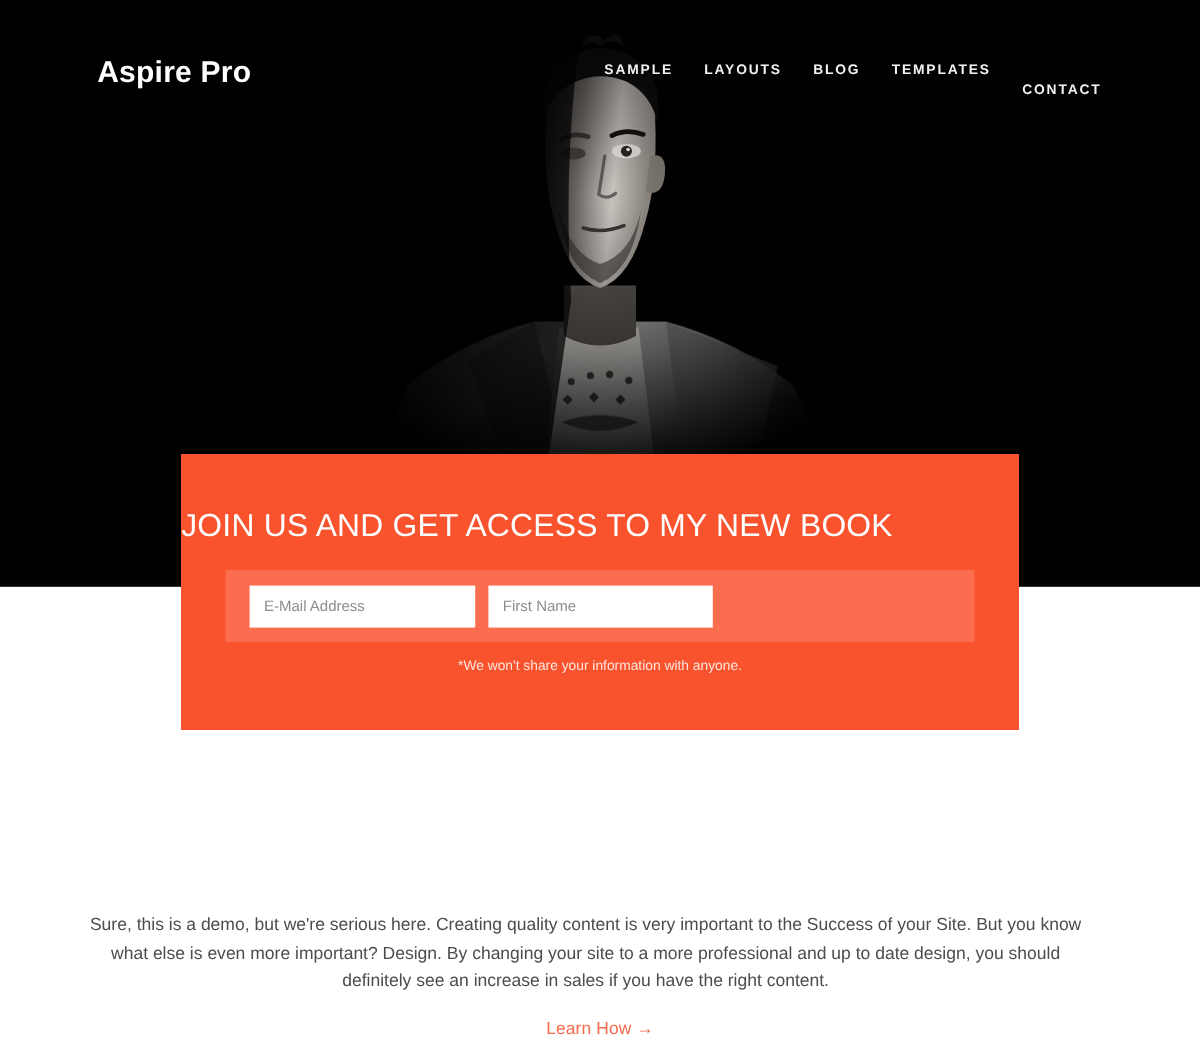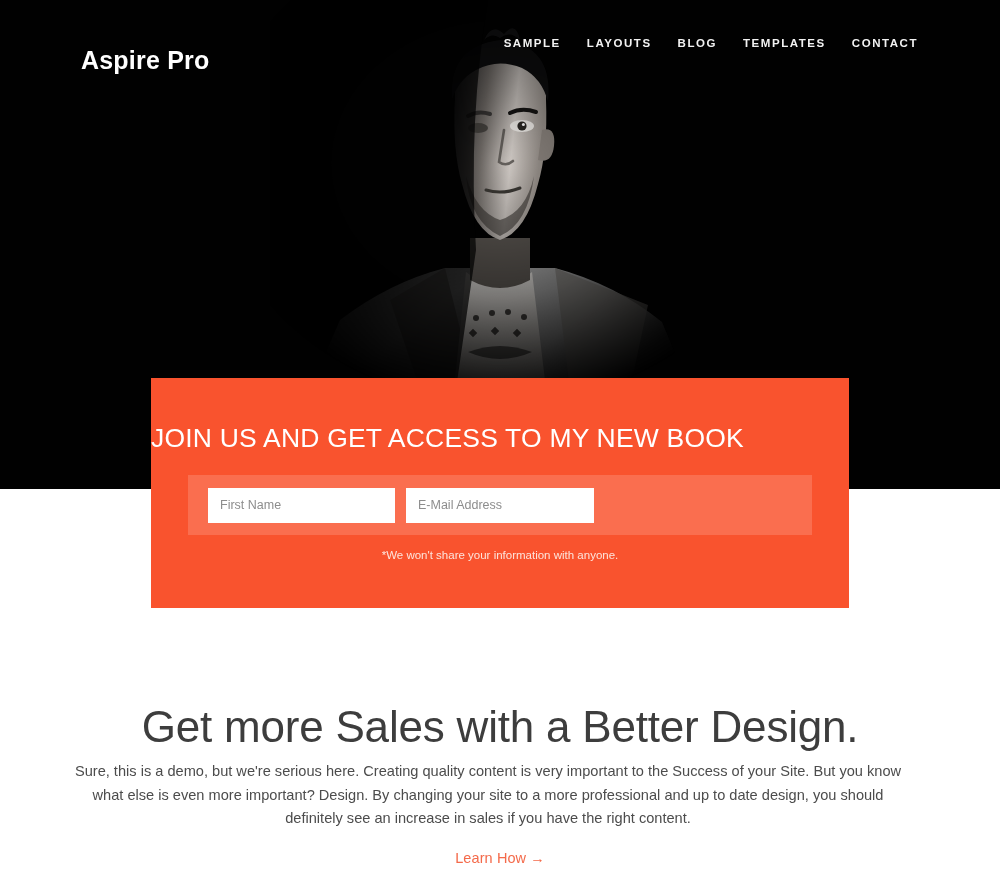--- a/index.html
+++ b/index.html
@@ -39,21 +39,21 @@
   .nav {
     position:absolute; right:82px; top:38px;
     display:flex; align-items:center; gap:0;
   }
   .nav-item {
     color:#f2f2f2; font-size:11.5px; font-weight:700;
     letter-spacing:1.55px; text-transform:uppercase;
     white-space:nowrap; padding:0 13px; line-height:1;
     cursor:pointer;
   }
-  .nav-item:last-child { padding-right:0; }
+  .nav-item:last-child { padding-right:0;margin-top:32px; }
 
   
   .optin {
     position:absolute; left:151px; top:378px; z-index:40;
     width:698px; height:230px;
     background:#f9532e;
   }
   .optin-title {
     position:absolute; left:0; top:45px; width:698px;
     text-align:left; color:#fff;
@@ -213,27 +213,26 @@
         <span class="nav-item">BLOG</span>
         <span class="nav-item">TEMPLATES</span>
         <span class="nav-item">CONTACT</span>
       </nav>
     </div>
   </div>
 
   <div class="optin">
     <div class="optin-title">JOIN US AND GET ACCESS TO MY NEW BOOK</div>
     <form class="optin-form">
+      <input class="field field-email" type="text" placeholder="E-Mail Address" style="">
       <input class="field field-name" type="text" placeholder="First Name" style="">
-      <input class="field field-email" type="text" placeholder="E-Mail Address" style="">
     </form>
     <div class="optin-note">*We won't share your information with anyone.</div>
   </div>
 
   <div class="content">
-    <h1 class="headline">Get more Sales with a Better Design.</h1>
     <p class="body-copy">Sure, this is a demo, but we're serious here. Creating quality content is very important to the Success of your Site. But you know what else is even more important? Design. By changing your site to a more professional and up to date design, you should definitely see an increase in sales if you have the right content.</p>
     <div class="learn-wrap">
       <a class="learn-link" href="#"><span>Learn How</span><span class="learn-arrow">→</span></a>
     </div>
   </div>
 
 </div>
 
 </body></html>

